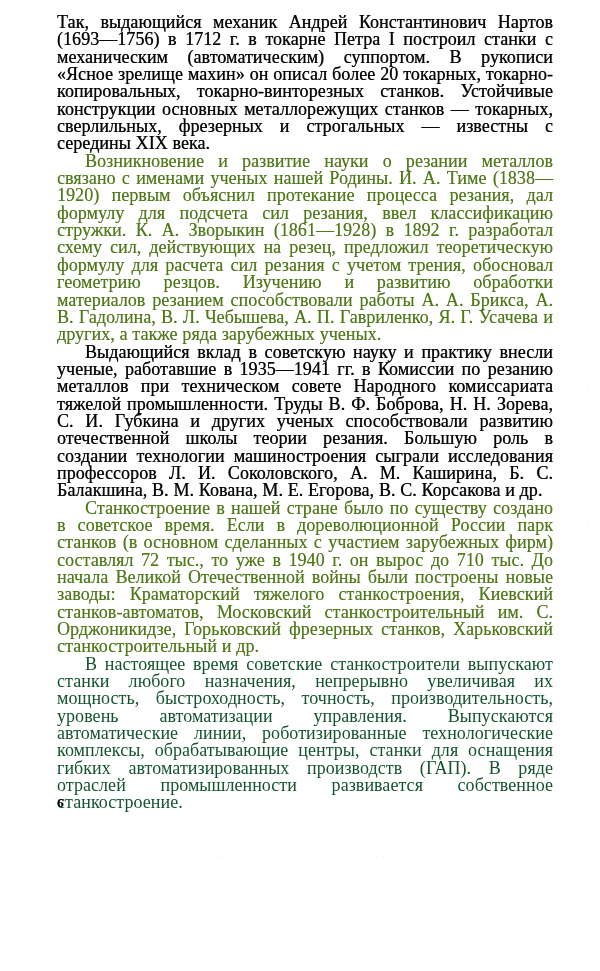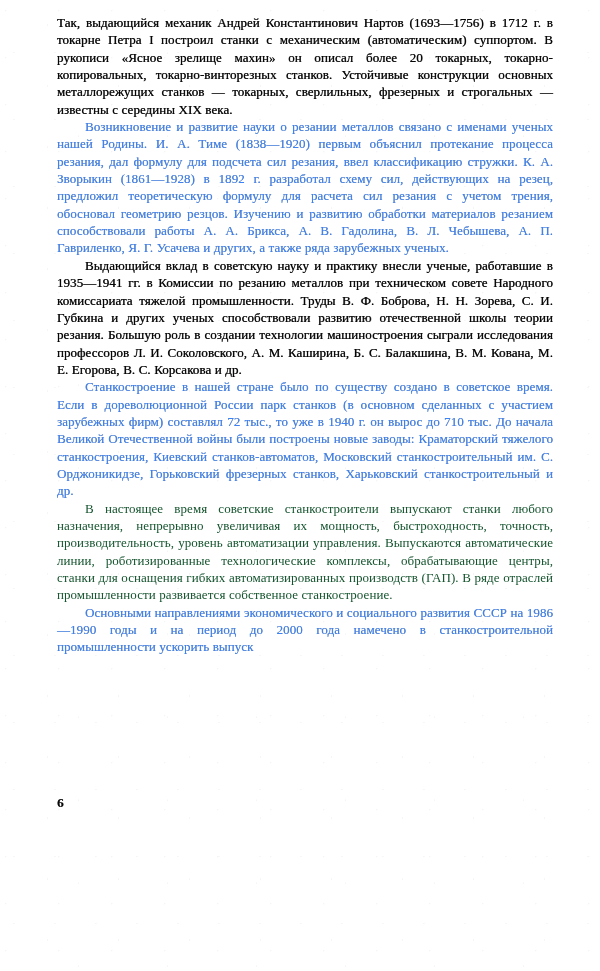--- a/index.html
+++ b/index.html
@@ -34,41 +34,41 @@
     top: 14px;
     width: 496px;
   }
 
   p.para {
     margin: 0;
     padding: 0;
     text-align: justify;
     text-justify: inter-word;
     text-indent: 28px;
-    font-size: 13px;
+    font-size: 18px;
     line-height: 17.35px;
     letter-spacing: 0.05px;
     word-spacing: 0.2px;
     color: #0c0c0c;
     hyphens: manual;
   }
 
   
   p.para.no-indent {
     text-indent: 0;
   }
 
   
   p.para.heavy {
     color: #050505;
     text-shadow: 0.28px 0 0 rgba(0,0,0,0.55), -0.28px 0 0 rgba(0,0,0,0.35);
   }
 
   p.para.medium {
-    color: #3b82f6;
+    color: #4d7c0f;
     text-shadow: 0.18px 0 0 rgba(0,0,0,0.40);
   }
 
   p.para.light {
     color: #14532d;
   }
 
   .folio {
     position: absolute;
     left: 57px;
@@ -107,21 +107,20 @@
     <p class="para no-indent heavy">Так, выдающийся механик Андрей Константинович Нартов (1693—1756) в 1712 г. в токарне Петра I построил станки с механическим (автоматическим) суппортом. В рукописи «Ясное зрелище махин» он описал более 20 токарных, токарно-копировальных, токарно-винторезных станков. Устойчивые конструкции основных металлорежущих станков — токарных, сверлильных, фрезерных и строгальных — известны с середины XIX века.</p>
 
     <p class="para medium">Возникновение и развитие науки о резании металлов связано с именами ученых нашей Родины. И. А. Тиме (1838—1920) первым объяснил протекание процесса резания, дал формулу для подсчета сил резания, ввел классификацию стружки. К. А. Зворыкин (1861—1928) в 1892 г. разработал схему сил, действующих на резец, предложил теоретическую формулу для расчета сил резания с учетом трения, обосновал геометрию резцов. Изучению и развитию обработки материалов резанием способствовали работы А. А. Брикса, А. В. Гадолина, В. Л. Чебышева, А. П. Гавриленко, Я. Г. Усачева и других, а также ряда зарубежных ученых.</p>
 
     <p class="para heavy">Выдающийся вклад в советскую науку и практику внесли ученые, работавшие в 1935—1941 гг. в Комиссии по резанию металлов при техническом совете Народного комиссариата тяжелой промышленности. Труды В. Ф. Боброва, Н. Н. Зорева, С. И. Губкина и других ученых способствовали развитию отечественной школы теории резания. Большую роль в создании технологии машиностроения сыграли исследования профессоров Л. И. Соколовского, А. М. Каширина, Б. С. Балакшина, В. М. Кована, М. Е. Егорова, В. С. Корсакова и др.</p>
 
     <p class="para medium">Станкостроение в нашей стране было по существу создано в советское время. Если в дореволюционной России парк станков (в основном сделанных с участием зарубежных фирм) составлял 72 тыс., то уже в 1940 г. он вырос до 710 тыс. До начала Великой Отечественной войны были построены новые заводы: Краматорский тяжелого станкостроения, Киевский станков-автоматов, Московский станкостроительный им. С. Орджоникидзе, Горьковский фрезерных станков, Харьковский станкостроительный и др.</p>
 
     <p class="para light">В настоящее время советские станкостроители выпускают станки любого назначения, непрерывно увеличивая их мощность, быстроходность, точность, производительность, уровень автоматизации управления. Выпускаются автоматические линии, роботизированные технологические комплексы, обрабатывающие центры, станки для оснащения гибких автоматизированных производств (ГАП). В ряде отраслей промышленности развивается собственное станкостроение.</p>
 
-    <p class="para medium">Основными направлениями экономического и социального развития СССР на 1986—1990 годы и на период до 2000 года намечено в станкостроительной промышленности ускорить выпуск</p>
 
   </div>
 
   <div class="folio">6</div>
 
   <div class="grain"></div>
 
 </div>
 
 </body></html>

